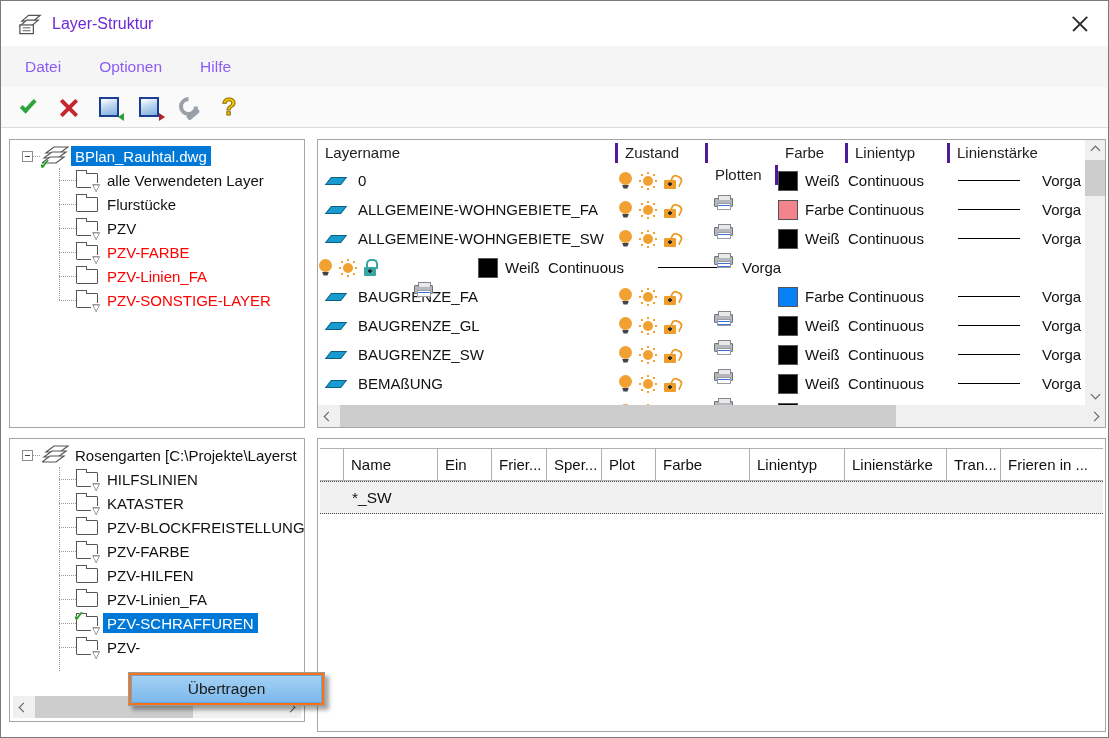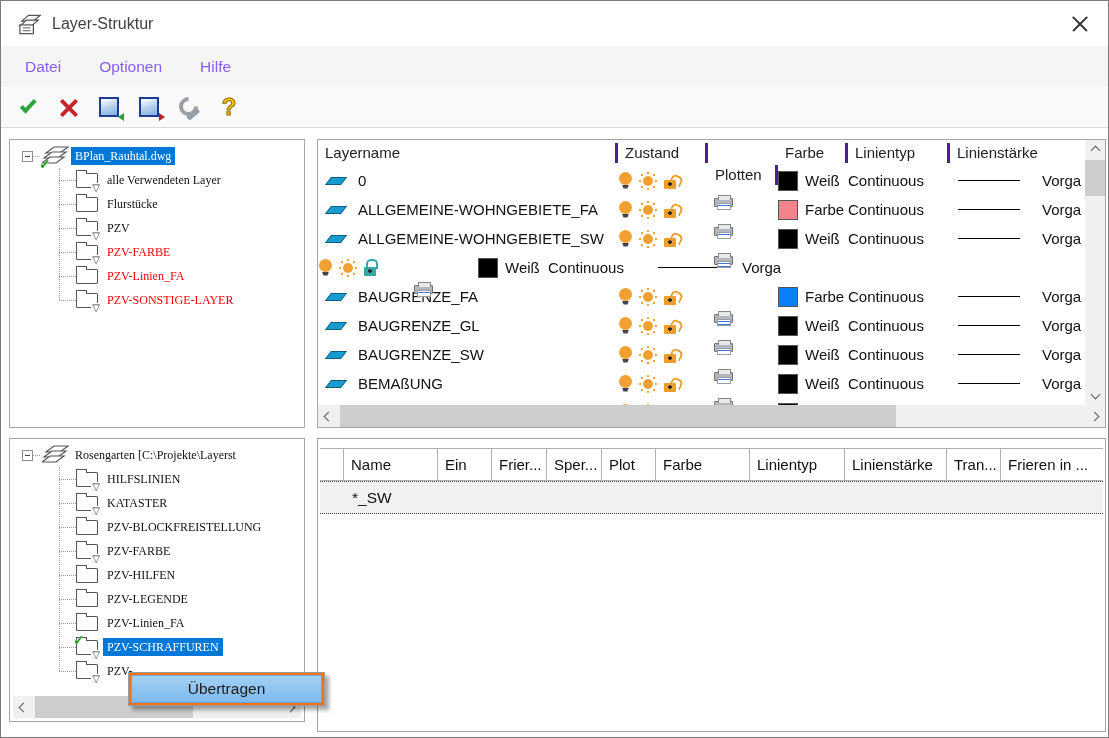--- a/index.html
+++ b/index.html
@@ -4,21 +4,21 @@
 <style>
   * { margin:0; padding:0; box-sizing:border-box; }
   html,body { background:#d8d8d8; }
   body { font-family:"Liberation Sans", sans-serif; }
   .window{ position:relative; width:1109px; height:738px; background:#fff;
     border:1px solid #7a7a7a; overflow:hidden; font-size:15px; color:#111; }
 
   
   .titlebar{ position:absolute; left:0; top:0; right:0; height:45px; background:#fff; display:flex; align-items:center; }
   .app-icon{ margin-left:16px; width:26px; height:24px; flex:none; }
-  .title{ margin-left:9px; font-size:16px; color:#404040; }
+  .title{ margin-left:9px; font-size:16px; color:#6d28d9; }
   .close-btn{ position:absolute; right:14px; top:10px; width:28px; height:26px; cursor:pointer; }
   .close-btn i{ position:absolute; left:4px; top:12px; width:20px; height:1.6px; background:#333; }
   .close-btn i.b1{ transform:rotate(45deg);} .close-btn i.b2{ transform:rotate(-45deg);}
 
   
   .menubar{ position:absolute; left:0; top:45px; right:0; height:41px; background:#f5f5f5; display:flex; align-items:center; }
   .menu-item{ padding:6px 14px; margin-left:10px; font-size:15.5px; color:#8b5cf6; cursor:default; }
 
   
   .toolbar{ position:absolute; left:0; top:86px; right:0; height:41px; background:#fafafa; border-bottom:1px solid #dcdcdc; display:flex; align-items:center; gap:12px; padding-left:14px; }
@@ -53,21 +53,21 @@
   .layers-icon{ width:27px; height:22px; flex:none; position:relative; margin:0 2px 0 2px; }
   .tree-item{ padding-left:49px; }
   .tree-item .stub{ width:17px; }
   .vline{ position:absolute; left:49px; border-left:1px dotted #9a9a9a; }
   .folder{ position:relative; width:22px; height:15px; border:1px solid #555; background:#fff; border-radius:1px; flex:none; margin-right:5px; }
   .folder::before{ content:""; position:absolute; left:-1px; top:-4px; width:9px; height:3px; border:1px solid #555; border-bottom:none; background:#fff; }
   .folder.folder-filter::after{ content:"▽"; position:absolute; right:-3px; bottom:-6px; font-size:10px; line-height:10px; color:#333; background:#fff; padding-left:1px; }
   .tree-check{ position:absolute; color:#21A121; font-weight:bold; font-size:14px; text-shadow:0 0 1px #fff; }
   .layers-icon .tree-check{ left:-3px; bottom:-5px; }
   .folder .tree-check{ left:-4px; top:-9px; }
-  .tree-label{ padding:1.5px 4px; font-size:12px;font-family:Liberation Serif, serif; }
+  .tree-label{ padding:1.5px 4px; font-size:15px; }
   .tree-label.selected{ background:#0078D7; color:#fff; }
   .tree-label.red{ color:#FF0000; }
 
   
   .lt-header{ display:flex; height:26px; align-items:center; font-size:15px; color:#222; }
   .lt-header .hcell{ padding-left:7px; height:20px; line-height:20px; border-right:3px solid #4c1d95; white-space:nowrap; overflow:hidden; }
   .lt-row{ display:flex; height:29px; align-items:center; }
   .c1{ width:300px; flex:none; display:flex; align-items:center; }
   .c2{ width:90px;  flex:none; display:flex; align-items:center; gap:5px; }
   .c3{ width:70px;  flex:none; display:flex; align-items:center;margin-top:44px; }
@@ -487,25 +487,20 @@
         <span class="tree-label">PZV-FARBE</span>
       </div>
       <div class="tree-row tree-item">
         <span class="stub"></span>
         <span class="folder"></span>
         <span class="tree-label">PZV-HILFEN</span>
       </div>
       <div class="tree-row tree-item">
         <span class="stub"></span>
         <span class="folder"></span>
-        <span class="tree-label">PZV-LEGENDE</span>
-      </div>
-      <div class="tree-row tree-item">
-        <span class="stub"></span>
-        <span class="folder"></span>
         <span class="tree-label">PZV-Linien_FA</span>
       </div>
       <div class="tree-row tree-item">
         <span class="stub"></span>
         <span class="folder folder-filter">
             <span class="tree-check">✓</span>
           </span>
         <span class="tree-label selected">PZV-SCHRAFFUREN</span>
       </div>
       <div class="tree-row tree-item">

